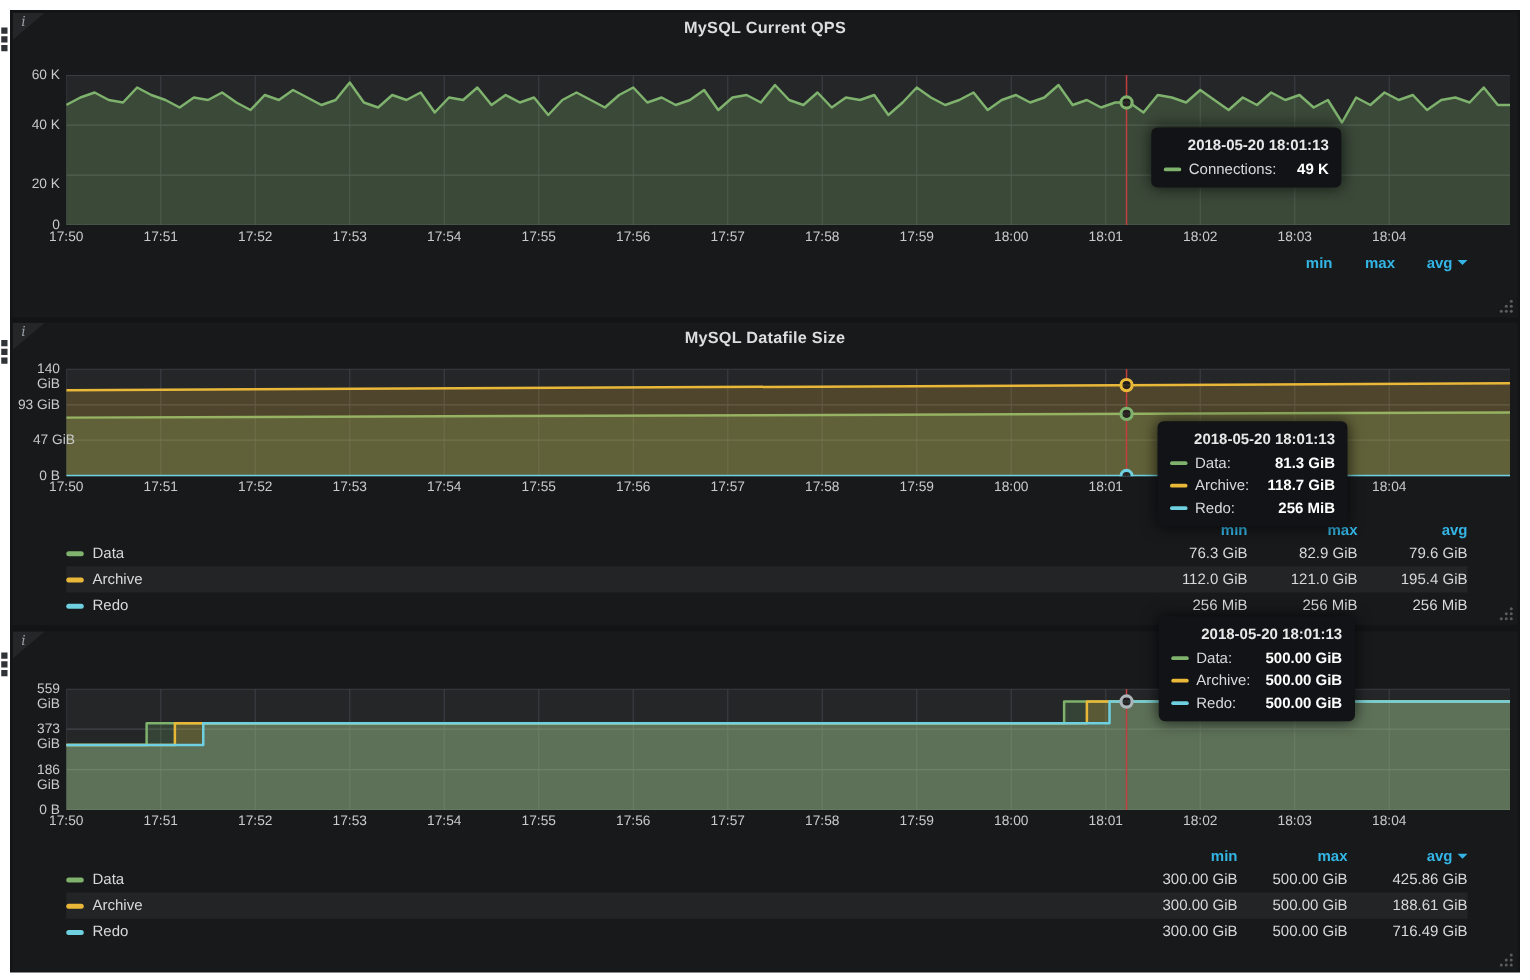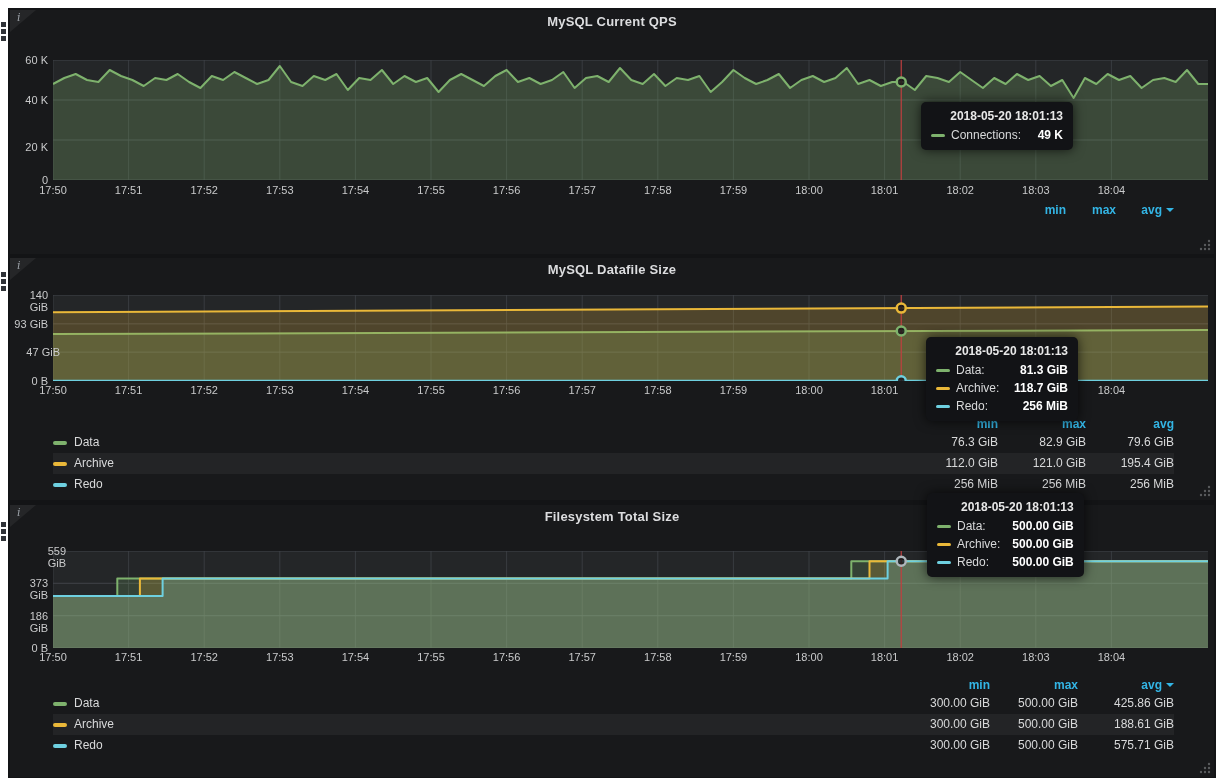--- a/index.html
+++ b/index.html
@@ -234,21 +234,20 @@
       <div class="ylab" style="left: 0px; top: 31px;">140 GiB</div>
       <div class="ylab" style="left: 0px; top: 59.8714px;">93 GiB</div>
       <div class="ylab" style="left: 12px; top: 88.1286px;">47 GiB</div>
       <div class="ylab" style="left: 0px; top: 117px;">0 B</div>
     </section>
 
   <section class="panel" style="top:505px;height:272px">
     <div class="corner">
       <span class="info-i">i</span>
     </div>
-    <h2 class="ptitle">Filesystem Total Size</h2>
     <div class="plot" style="left: 43px; top: 46px; width: 1155px; height: 97px;">
         <svg width="1155" height="97">
           <rect x="0" y="0" width="1155" height="97" fill="#242628"></rect>
           <line x1="0" y1="0" x2="0" y2="97" stroke="#393c40" stroke-width="1"></line>
           <line x1="75.6" y1="0" x2="75.6" y2="97" stroke="#393c40" stroke-width="1"></line>
           <line x1="151.2" y1="0" x2="151.2" y2="97" stroke="#393c40" stroke-width="1"></line>
           <line x1="226.79999999999998" y1="0" x2="226.79999999999998" y2="97" stroke="#393c40" stroke-width="1"></line>
           <line x1="302.4" y1="0" x2="302.4" y2="97" stroke="#393c40" stroke-width="1"></line>
           <line x1="378" y1="0" x2="378" y2="97" stroke="#393c40" stroke-width="1"></line>
           <line x1="453.59999999999997" y1="0" x2="453.59999999999997" y2="97" stroke="#393c40" stroke-width="1"></line>
@@ -298,21 +297,21 @@
         <span class="cell">300.00 GiB</span>
         <span class="cell">500.00 GiB</span>
         <span class="cell" style="width:96px">188.61 GiB</span>
       </div>
       <div class="lrow">
         <span class="dash" style="background: rgb(110, 208, 224);"></span>
         <span class="sname">Redo</span>
         <span class="sp"></span>
         <span class="cell">300.00 GiB</span>
         <span class="cell">500.00 GiB</span>
-        <span class="cell" style="width:96px">575.71 GiB</span>
+        <span class="cell" style="width:96px">716.49 GiB</span>
       </div>
     </div>
     <svg class="resize" width="12" height="12">
       <g fill="#5a5c5e">
           <circle cx="10" cy="2" r="1.2"></circle>
           <circle cx="6" cy="6" r="1.2"></circle>
           <circle cx="10" cy="6" r="1.2"></circle>
           <circle cx="2" cy="10" r="1.2"></circle>
           <circle cx="6" cy="10" r="1.2"></circle>
           <circle cx="10" cy="10" r="1.2"></circle>
@@ -326,21 +325,21 @@
       <div class="xlab" style="left: 393px; top: 146px;">17:55</div>
       <div class="xlab" style="left: 468.6px; top: 146px;">17:56</div>
       <div class="xlab" style="left: 544.2px; top: 146px;">17:57</div>
       <div class="xlab" style="left: 619.8px; top: 146px;">17:58</div>
       <div class="xlab" style="left: 695.4px; top: 146px;">17:59</div>
       <div class="xlab" style="left: 771px; top: 146px;">18:00</div>
       <div class="xlab" style="left: 846.6px; top: 146px;">18:01</div>
       <div class="xlab" style="left: 922.2px; top: 146px;">18:02</div>
       <div class="xlab" style="left: 997.8px; top: 146px;">18:03</div>
       <div class="xlab" style="left: 1073.4px; top: 146px;">18:04</div>
-      <div class="ylab" style="left: 18px; top: 40px;">559 GiB</div>
+      <div class="ylab" style="left: 0px; top: 40px;">559 GiB</div>
       <div class="ylab" style="left: 0px; top: 72.2755px;">373 GiB</div>
       <div class="ylab" style="left: 0px; top: 104.725px;">186 GiB</div>
       <div class="ylab" style="left: 0px; top: 137px;">0 B</div>
     </section>
 
   <div class="tooltip" style="left:921px;top:102px">
     <div class="ttime">2018-05-20 18:01:13</div>
     <div class="trow">
       <span class="dash" style="background: rgb(126, 178, 109);"></span>
       <span>Connections:</span>

